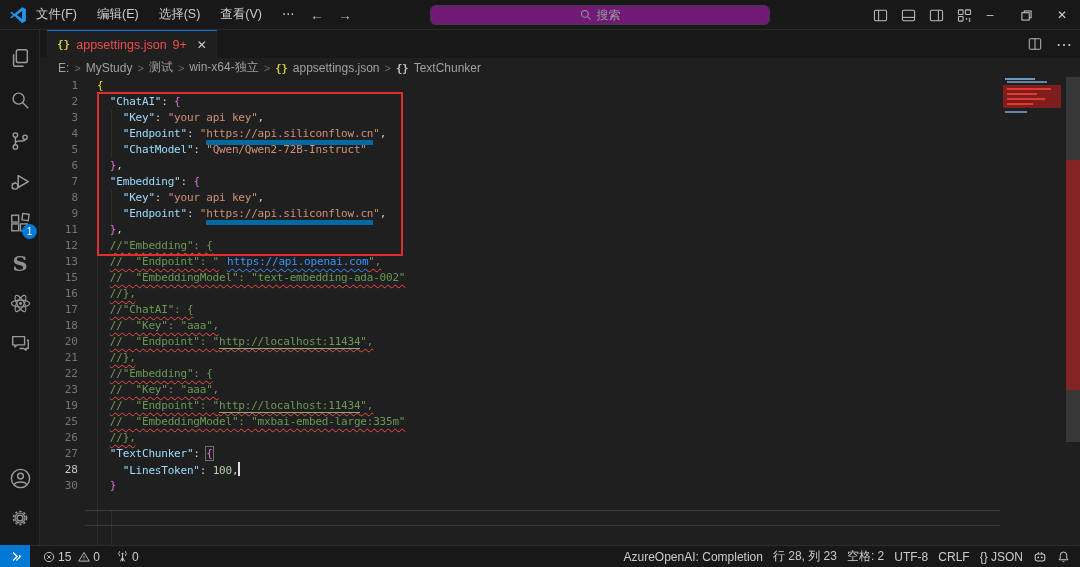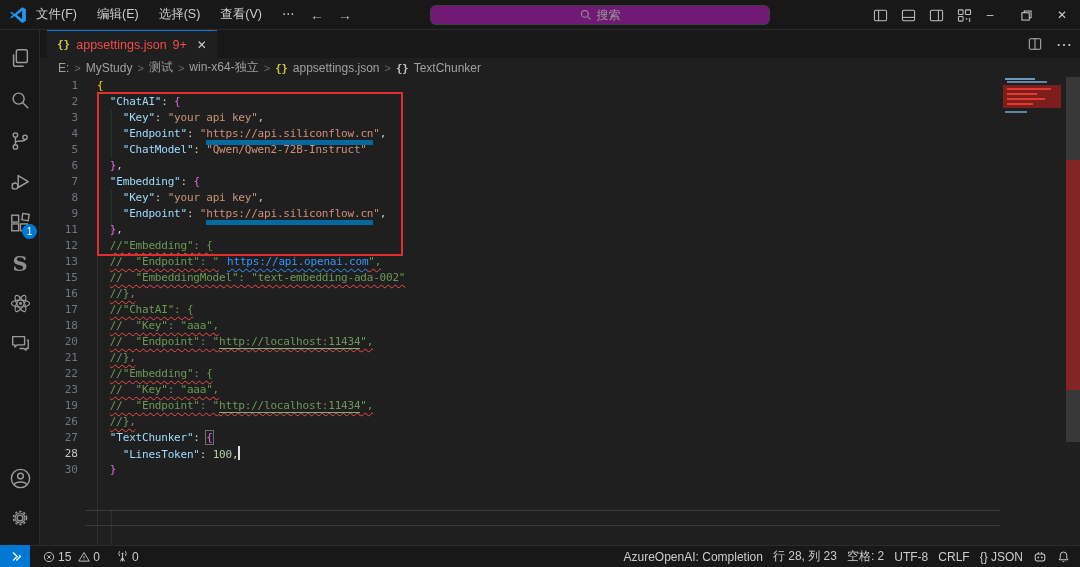--- a/index.html
+++ b/index.html
@@ -279,20 +279,21 @@
         <div class="code-line"><div class="ln">13</div><div class="lc"><span class="p">  </span><span class="c">//  "Endpoint": "</span><span class="bl">https://api.openai.com</span><span class="c">",</span></div></div>
         <div class="code-line"><div class="ln">15</div><div class="lc"><span class="p">  </span><span class="c">//  "EmbeddingModel": "text-embedding-ada-002"</span></div></div>
         <div class="code-line"><div class="ln">16</div><div class="lc"><span class="p">  </span><span class="c">//},</span></div></div>
         <div class="code-line"><div class="ln">17</div><div class="lc"><span class="p">  </span><span class="c">//"ChatAI": {</span></div></div>
         <div class="code-line"><div class="ln">18</div><div class="lc"><span class="p">  </span><span class="c">//  "Key": "aaa",</span></div></div>
         <div class="code-line"><div class="ln">20</div><div class="lc"><span class="p">  </span><span class="c">//  "Endpoint": "</span><span class="cl">http://localhost:11434</span><span class="c">",</span></div></div>
         <div class="code-line"><div class="ln">21</div><div class="lc"><span class="p">  </span><span class="c">//},</span></div></div>
         <div class="code-line"><div class="ln">22</div><div class="lc"><span class="p">  </span><span class="c">//"Embedding": {</span></div></div>
         <div class="code-line"><div class="ln">23</div><div class="lc"><span class="p">  </span><span class="c">//  "Key": "aaa",</span></div></div>
         <div class="code-line"><div class="ln">19</div><div class="lc"><span class="p">  </span><span class="c">//  "Endpoint": "</span><span class="cl">http://localhost:11434</span><span class="c">",</span></div></div>
+        <div class="code-line"><div class="ln">25</div><div class="lc"><span class="p">  </span><span class="c">//  "EmbeddingModel": "mxbai-embed-large:335m"</span></div></div>
         <div class="code-line"><div class="ln">26</div><div class="lc"><span class="p">  </span><span class="c">//},</span></div></div>
         <div class="code-line"><div class="ln">27</div><div class="lc"><span class="p">  </span><span class="k">"TextChunker"</span><span class="p">: </span><span class="bm">{</span></div></div>
         <div class="code-line active"><div class="ln">28</div><div class="lc"><span class="p">    </span><span class="k">"LinesToken"</span><span class="p">: </span><span class="n">100</span><span class="p">,</span><span class="cur"></span></div></div>
         <div class="code-line"><div class="ln">30</div><div class="lc"><span class="p">  </span><span class="b2">}</span></div></div>
       </div>
     <div id="red-rect"></div>
 
     <div id="minimap">
       <div class="mmline" style="left:2px; top:1px; width:30px; background:#6d96b8;"></div>
       <div class="mmline" style="left:4px; top:4px; width:40px; background:#5d86a8;"></div>

